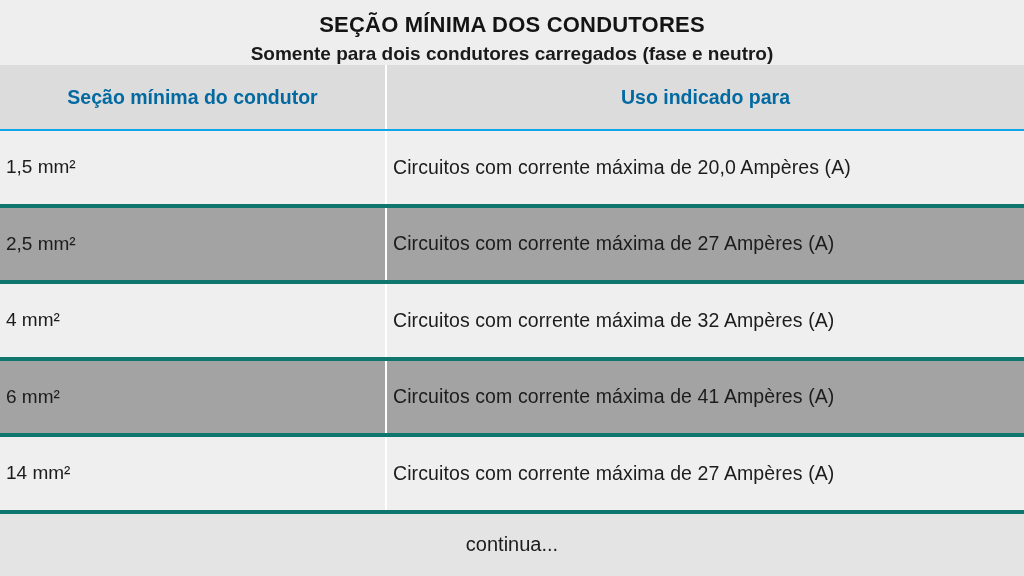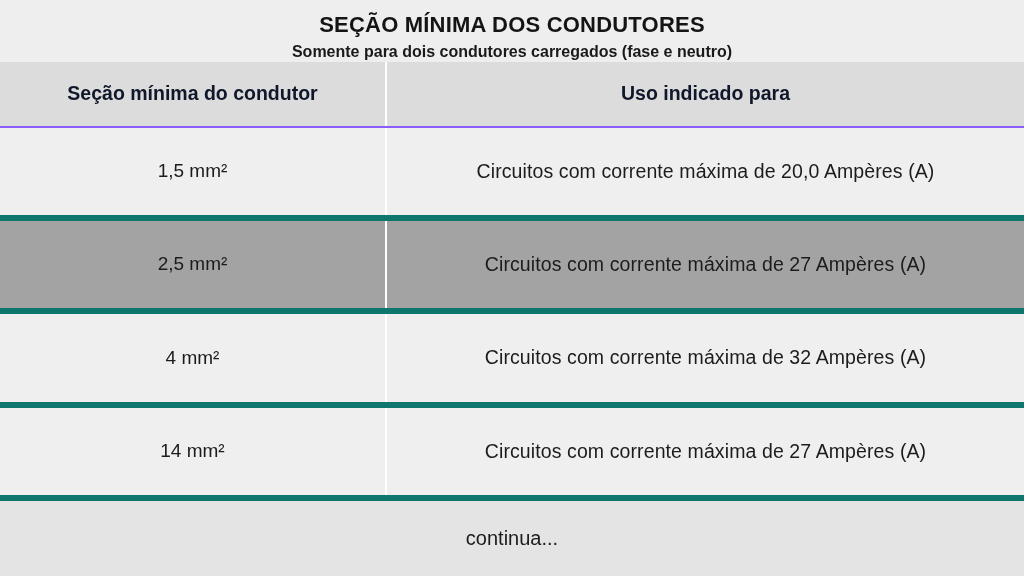--- a/index.html
+++ b/index.html
@@ -27,56 +27,56 @@
     background: #eeeeee;
   }
   .title {
     font-size: 22px;
     font-weight: bold;
     letter-spacing: 0.2px;
     color: #141414;
     line-height: 1.15;
   }
   .subtitle {
-    font-size: 16px;
+    font-size: 19px;
     font-weight: bold;
     color: #1a1a1a;
     margin-top: 6px;
     line-height: 1.15;
   }
   table.sec-table {
     width: 1024px;
     border-collapse: collapse;
     table-layout: fixed;
     flex: 1 1 auto;
   }
   table.sec-table col.c1 { width: 386px; }
   table.sec-table col.c2 { width: 638px; }
 
   .sec-table th {
     background: #dcdcdc;
     font-size: 19.5px;
     font-weight: bold;
-    color: #0f172a;
+    color: #0369a1;
     height: 62px;
     text-align: center;
     vertical-align: middle;
     border-right: 2px solid #ffffff;
-    border-bottom: 2px solid #8b5cf6;
+    border-bottom: 2px solid #0ea5e9;
   }
   .sec-table th:last-child { border-right: none; }
 
   .sec-table td {
-    text-align: center;
+    text-align: left;
     vertical-align: middle;
     height: 72px;
     font-size: 19.5px;
     color: #1c1c1c;
     border-right: 2px solid #ffffff;
-    border-bottom: 6px solid #0f766e;
+    border-bottom: 4px solid #0f766e;
     padding: 0 6px;
   }
   .sec-table td:last-child { border-right: none; }
 
   .sec-table tr.odd td { background: #efefef; }
   .sec-table tr.even td { background: #a3a3a3; }
 
   .sec-table td.cell-section { font-size: 19px; }
   .sec-table td.cell-use { font-size: 19.5px; letter-spacing: 0.1px; }
 
@@ -118,20 +118,24 @@
         <td class="cell-use">Circuitos com corrente máxima de 20,0 Ampères (A)</td>
       </tr>
       <tr class="even">
         <td class="cell-section">2,5 mm²</td>
         <td class="cell-use">Circuitos com corrente máxima de 27 Ampères (A)</td>
       </tr>
       <tr class="odd">
         <td class="cell-section">4 mm²</td>
         <td class="cell-use">Circuitos com corrente máxima de 32 Ampères (A)</td>
       </tr>
+      <tr class="even">
+        <td class="cell-section">6 mm²</td>
+        <td class="cell-use">Circuitos com corrente máxima de 41 Ampères (A)</td>
+      </tr>
       <tr class="odd">
         <td class="cell-section">14 mm²</td>
         <td class="cell-use">Circuitos com corrente máxima de 27 Ampères (A)</td>
       </tr>
       <tr class="footer-row">
         <td colspan="2">continua...</td>
       </tr>
     </tbody>
   </table>
 

